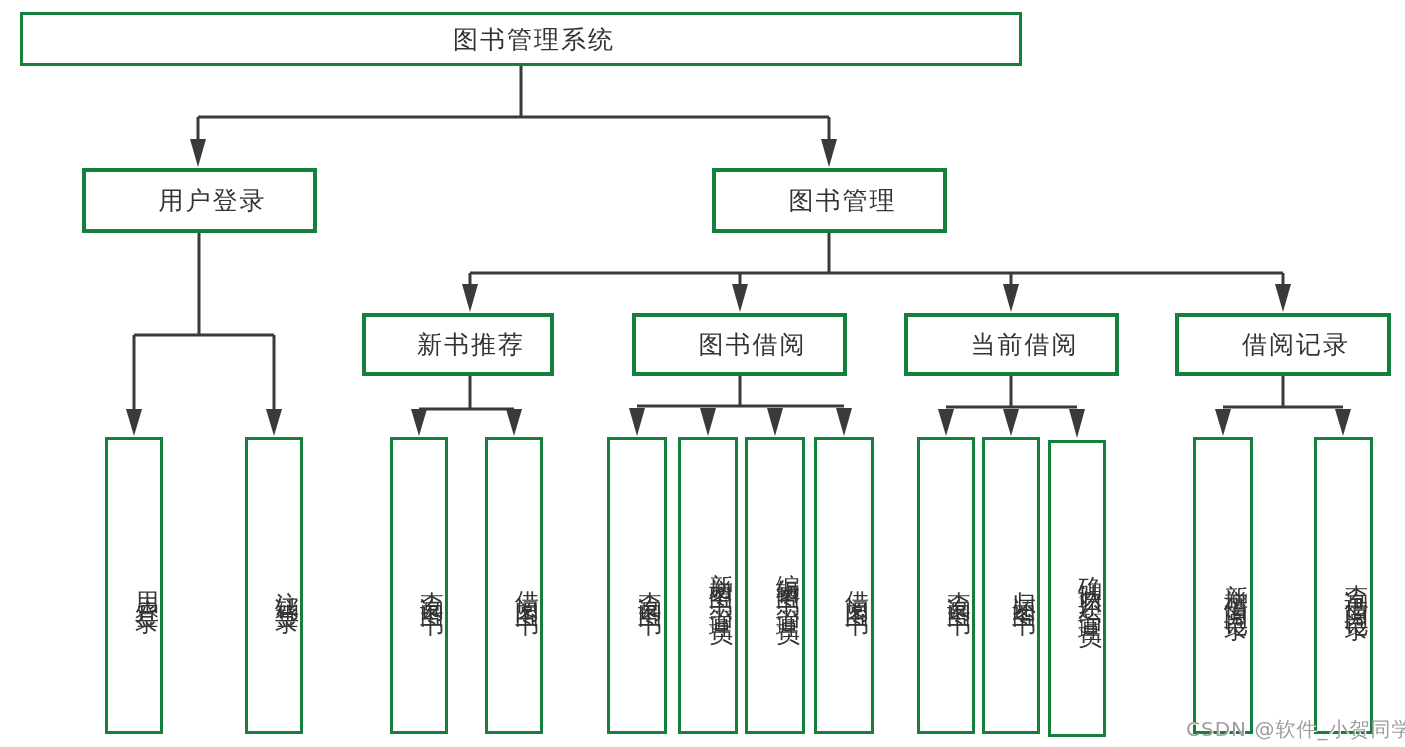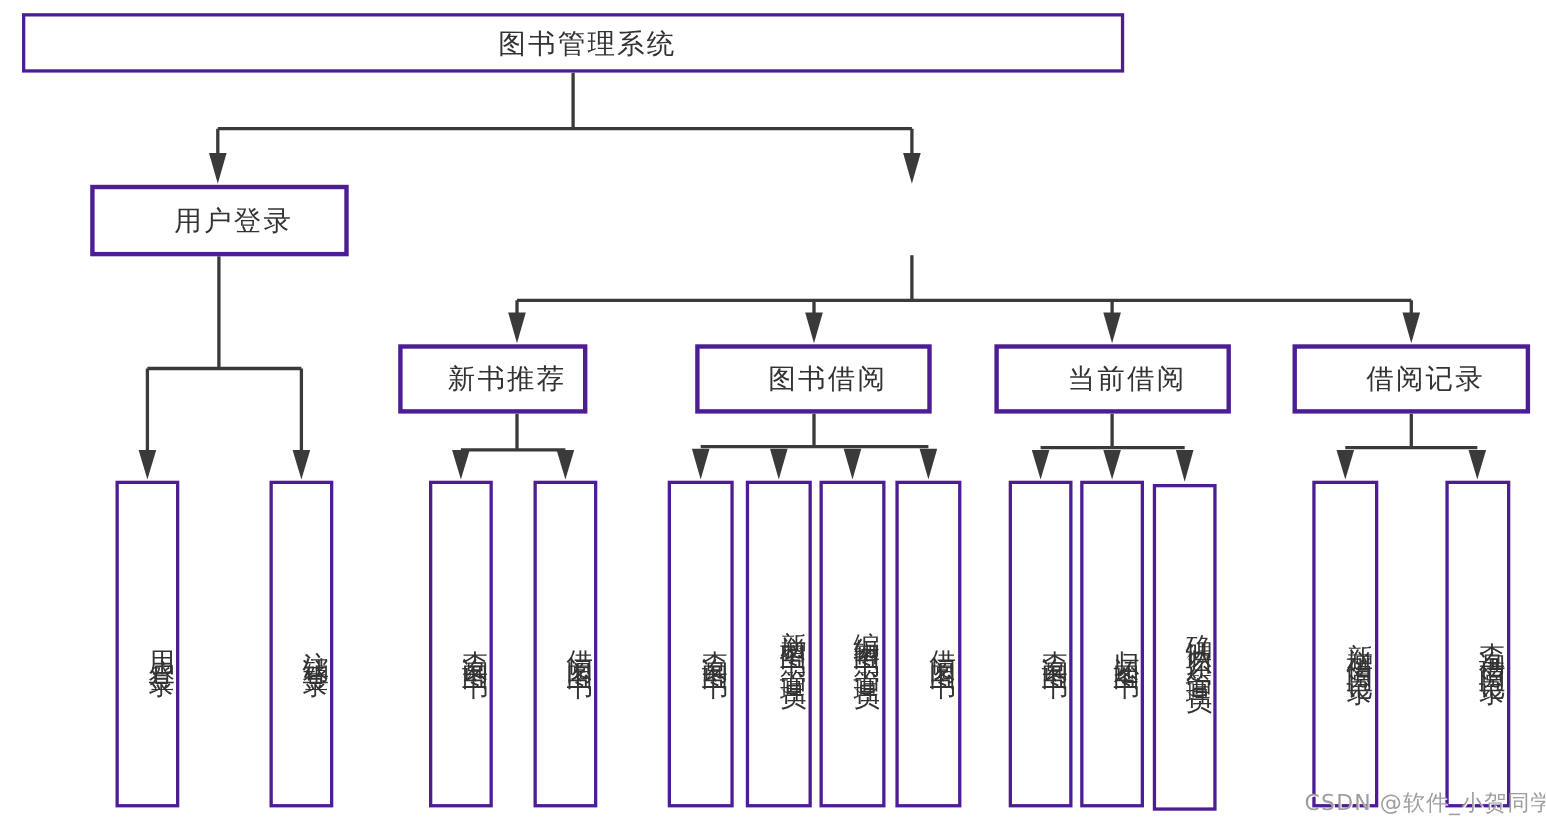--- a/index.html
+++ b/index.html
@@ -19,21 +19,21 @@
   .connectors {
     position: absolute;
     left: 0;
     top: 0;
     z-index: 1;
   }
   .node {
     position: absolute;
     box-sizing: border-box;
     background: #ffffff;
-    border: 4px solid #4c1d95;
+    border: 4px solid #15803d;
     display: flex;
     align-items: center;
     justify-content: center;
     z-index: 2;
     padding-left: 26px;
   }
   .node-h {
     font-size: 25px;
     letter-spacing: 2px;
     white-space: nowrap;
@@ -92,22 +92,23 @@
       <polygon points="1003,409 1019,409 1011,436"></polygon>
       <polygon points="1069,409 1085,409 1077,438"></polygon>
       <polygon points="1215,409 1231,409 1223,436"></polygon>
       <polygon points="1335,409 1351,409 1343,436"></polygon>
     </g>
   </svg>
 
   <div class="node node-h node-root" style="left:20px; top:12px; width:1002px; height:54px;">图书管理系统</div>
 
   <div class="node node-h" style="left:82px; top:168px; width:235px; height:65px;">用户登录</div>
+  <div class="node node-h" style="left:712px; top:168px; width:235px; height:65px;">图书管理</div>
 
-  <div class="node node-h" style="left:362px; top:313px; width:172px; height:63px;">新书推荐</div>
+  <div class="node node-h" style="left:362px; top:313px; width:192px; height:63px;">新书推荐</div>
   <div class="node node-h" style="left:632px; top:313px; width:215px; height:63px;">图书借阅</div>
   <div class="node node-h" style="left:1175px; top:313px; width:216px; height:63px;">借阅记录</div>
   <div class="node node-h" style="left:904px; top:313px; width:215px; height:63px;">当前借阅</div>
 
   <div class="node node-v" style="left:105px; top:437px; width:58px; height:297px;">用户登录</div>
   <div class="node node-v" style="left:245px; top:437px; width:58px; height:297px;">注销登录</div>
 
   <div class="node node-v" style="left:390px; top:437px; width:58px; height:297px;">查询图书</div>
   <div class="node node-v" style="left:485px; top:437px; width:58px; height:297px;">借阅图书</div>
 

